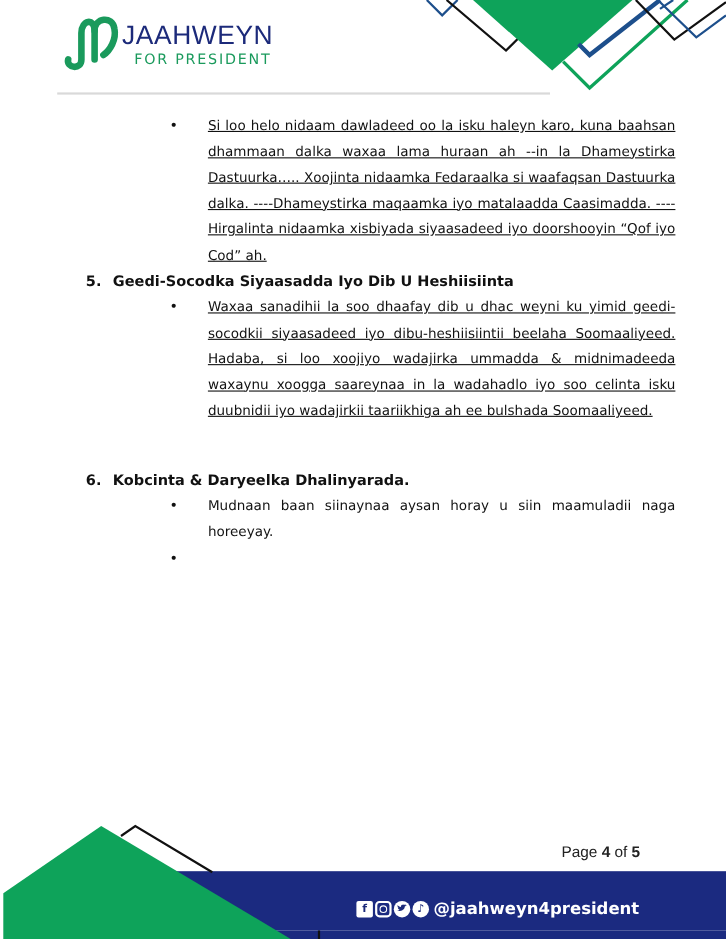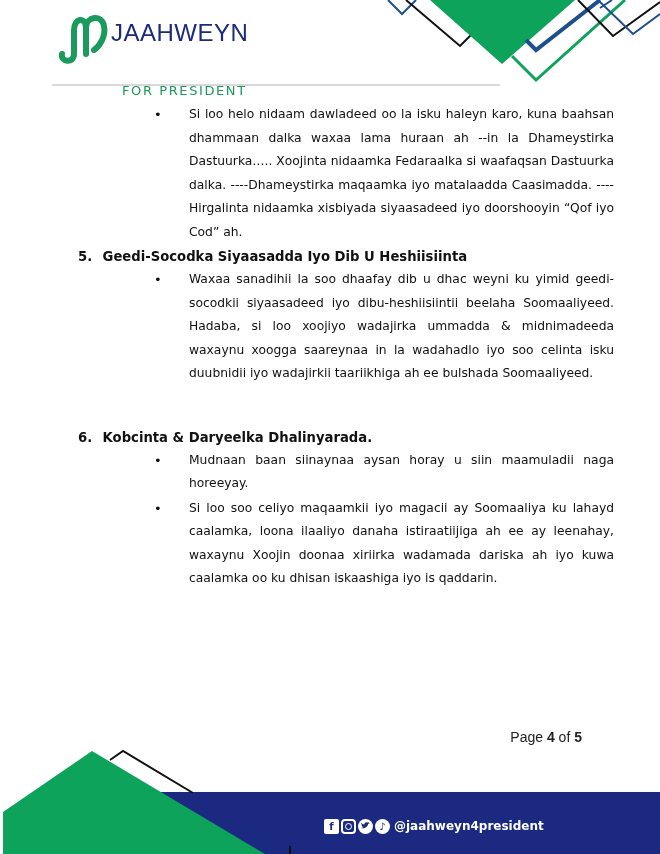--- a/index.html
+++ b/index.html
@@ -3,51 +3,51 @@
 <meta charset="utf-8">
 <style>
   html, body { margin: 0; padding: 0; background: #ffffff; }
   body { width: 660px; height: 854px; position: relative; overflow: hidden;
          font-family: "DejaVu Sans", sans-serif; color: #111; }
   .decor { position: absolute; left: 0; top: 0; width: 660px; height: 854px; pointer-events: none; }
   .logo { position: absolute; left: 56px; top: 10px; width: 210px; height: 60px; }
   .logo .title { position: absolute; left: 55px; top: 9px; font-family: "Liberation Sans", sans-serif;
                  font-size: 24px; color: #1c2a7a; letter-spacing: 0.5px; font-weight: normal; }
   .logo .sub { position: absolute; left: 66px; top: 37px; font-family: "DejaVu Sans", sans-serif;
-               font-size: 13px; color: #1a9a5c; letter-spacing: 1.6px; margin-top: 36px; }
+               font-size: 13px; color: #1a9a5c; letter-spacing: 1.6px; }
   .hr { position: absolute; left: 52px; top: 84px; width: 448px; height: 2px; background: #d9d9d9; }
 
   .content { position: absolute; left: 78px; top: 96px; width: 536px; }
   .sec { position: relative; }
   .heading { font-size: 13.2px; font-weight: bold; line-height: 22px; margin: 0; }
   .heading .num { display: inline-block; width: 20px; }
   .bullet-row { position: relative; padding-left: 111px; }
   .bullet-dot { position: absolute; left: 76px; top: 0; font-size: 13px; line-height: 23px; }
-  .para { font-size: 12.3px; line-height: 23.5px; text-align: justify; margin: 0; }
+  .para { font-size: 12.3px; line-height: 23.5px; text-align: justify; margin: 0; text-decoration: underline; }
   .extra { font-size: 12.3px; line-height: 23.5px; text-align: justify; margin: 0; padding-left: 111px; }
 
   #sec4 { margin-top: 7px; }
   #sec5 { margin-top: 2px; }
   #sec6 { margin-top: 41px; }
   #sec7 { margin-top: 1px; }
   #sec7 .num-light { font-weight: normal; display:inline-block; width: 20px; }
   #sec7 .tail { font-weight: normal; }
 
-  .page-num { position: absolute; right: 78px; top: 729px; font-family: "Liberation Sans", sans-serif;
+  .page-num { position: absolute; right: 78px; top: 766px; font-family: "Liberation Sans", sans-serif;
               font-size: 14px; color: #222; }
   .page-num b { font-weight: bold; }
 
   .social { position: absolute; left: 324px; top: 818px; height: 16px; display: flex; align-items: center; gap: 2px; }
   .soc-ico { width: 15px; height: 15px; display: inline-flex; align-items: center; justify-content: center;
              background: #fff; color: #1c2a7a; font-family: "DejaVu Sans", sans-serif; font-size: 10px; font-weight: bold; }
   .soc-ico.fb { border-radius: 2px; }
   .soc-ico.ig { border-radius: 4px; background: transparent; border: 2px solid #fff; width: 11px; height: 11px; }
   .soc-ico.ig span { width: 5px; height: 5px; border: 1.5px solid #fff; border-radius: 50%; display:block; }
   .soc-ico.tw, .soc-ico.tt { border-radius: 50%; }
-  .handle { color: #fff; font-family: "DejaVu Sans", sans-serif; font-weight: bold; font-size: 12px; margin-left: 2px; }
+  .handle { color: #fff; font-family: "DejaVu Sans", sans-serif; font-weight: bold; font-size: 15px; margin-left: 2px; }
 </style>
 </head>
 <body>
 
 <svg class="decor" viewBox="0 0 660 854" xmlns="http://www.w3.org/2000/svg">
 
   <g fill="none">
     <polyline points="388,0 402,14 416,0" stroke="#1d4f8c" stroke-width="2"></polyline>
     <polyline points="406,0 460,46 486,20" stroke="#111" stroke-width="2"></polyline>
     <polygon points="430,0 575,0 502,64" fill="#0ea35a" stroke="none"></polygon>
@@ -104,21 +104,20 @@
     </h2>
     <div class="bullet-row">
       <span class="bullet-dot">•</span>
     </div>
     <p class="extra">Mudnaan baan siinaynaa aysan horay u siin maamuladii naga horeeyay.</p>
   </div>
 
   <div class="sec" id="sec7">
     <div class="bullet-row">
       <span class="bullet-dot">•</span>
-      <p class="para">Si loo soo celiyo maqaamkii  iyo magacii ay Soomaaliya ku lahayd caalamka, loona ilaaliyo danaha istiraatiijiga ah ee ay leenahay, waxaynu Xoojin doonaa xiriirka wadamada dariska ah iyo kuwa caalamka oo ku dhisan  iskaashiga iyo is qaddarin.</p>
     </div>
   </div>
 </div>
 
 <div class="page-num">
   <span>Page </span><b>4</b><span> of </span><b>5</b>
 </div>
 
 <div class="social">
   <span class="soc-ico fb">f</span>

